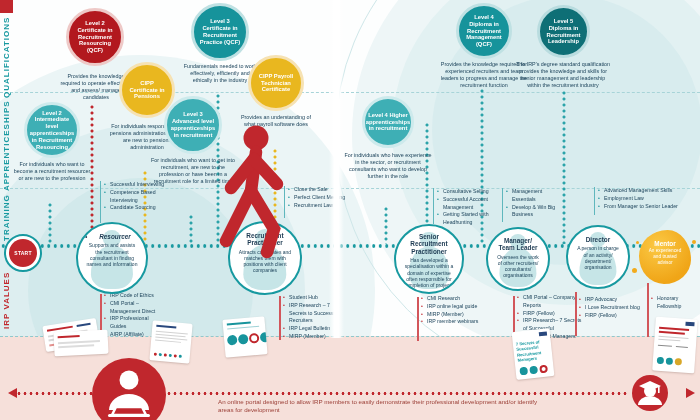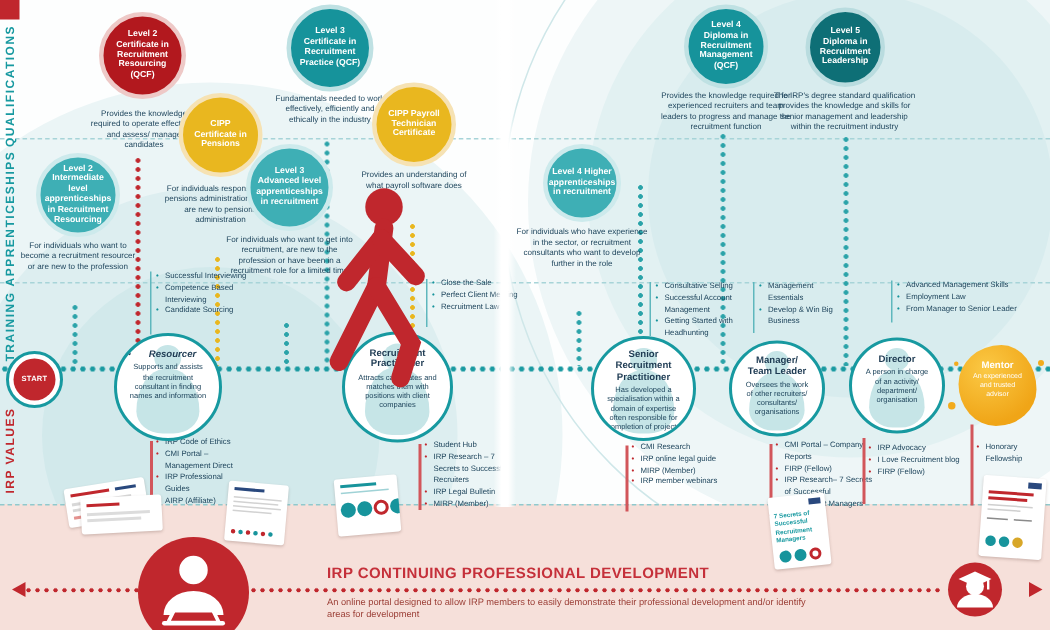--- a/index.html
+++ b/index.html
@@ -350,21 +350,20 @@
   <div class="cpd-dots"></div>
   <div class="arr-r"></div>
   <div class="cpd-big">
     <svg width="74" height="74" viewBox="0 0 74 74">
       <circle cx="37" cy="22" r="9.5" fill="#fff"></circle>
       <path d="M17 52 a20 16 0 0 1 40 0 Z" fill="#fff"></path>
       <path d="M24 49 L50 49 L54 57 L20 57 Z" fill="#c0272d" stroke="#fff" stroke-width="2.5"></path>
       <rect x="16" y="56" width="42" height="3" rx="1.5" fill="#fff"></rect>
     </svg>
   </div>
-  <div class="cpd-title">IRP CONTINUING PROFESSIONAL DEVELOPMENT</div>
   <div class="cpd-sub">An online portal designed to allow IRP members to easily demonstrate their professional development and/or identify areas for development</div>
   <div class="cpd-sm">
     <svg width="36" height="36" viewBox="0 0 36 36">
       <circle cx="18" cy="16" r="6" fill="#fff"></circle>
       <path d="M6 30 a12 9 0 0 1 24 0 Z" fill="#fff"></path>
       <path d="M18 6 L29 11 L18 16 L7 11 Z" fill="#fff"></path>
       <rect x="26" y="11" width="1.6" height="7" fill="#fff"></rect>
     </svg>
   </div>
 

